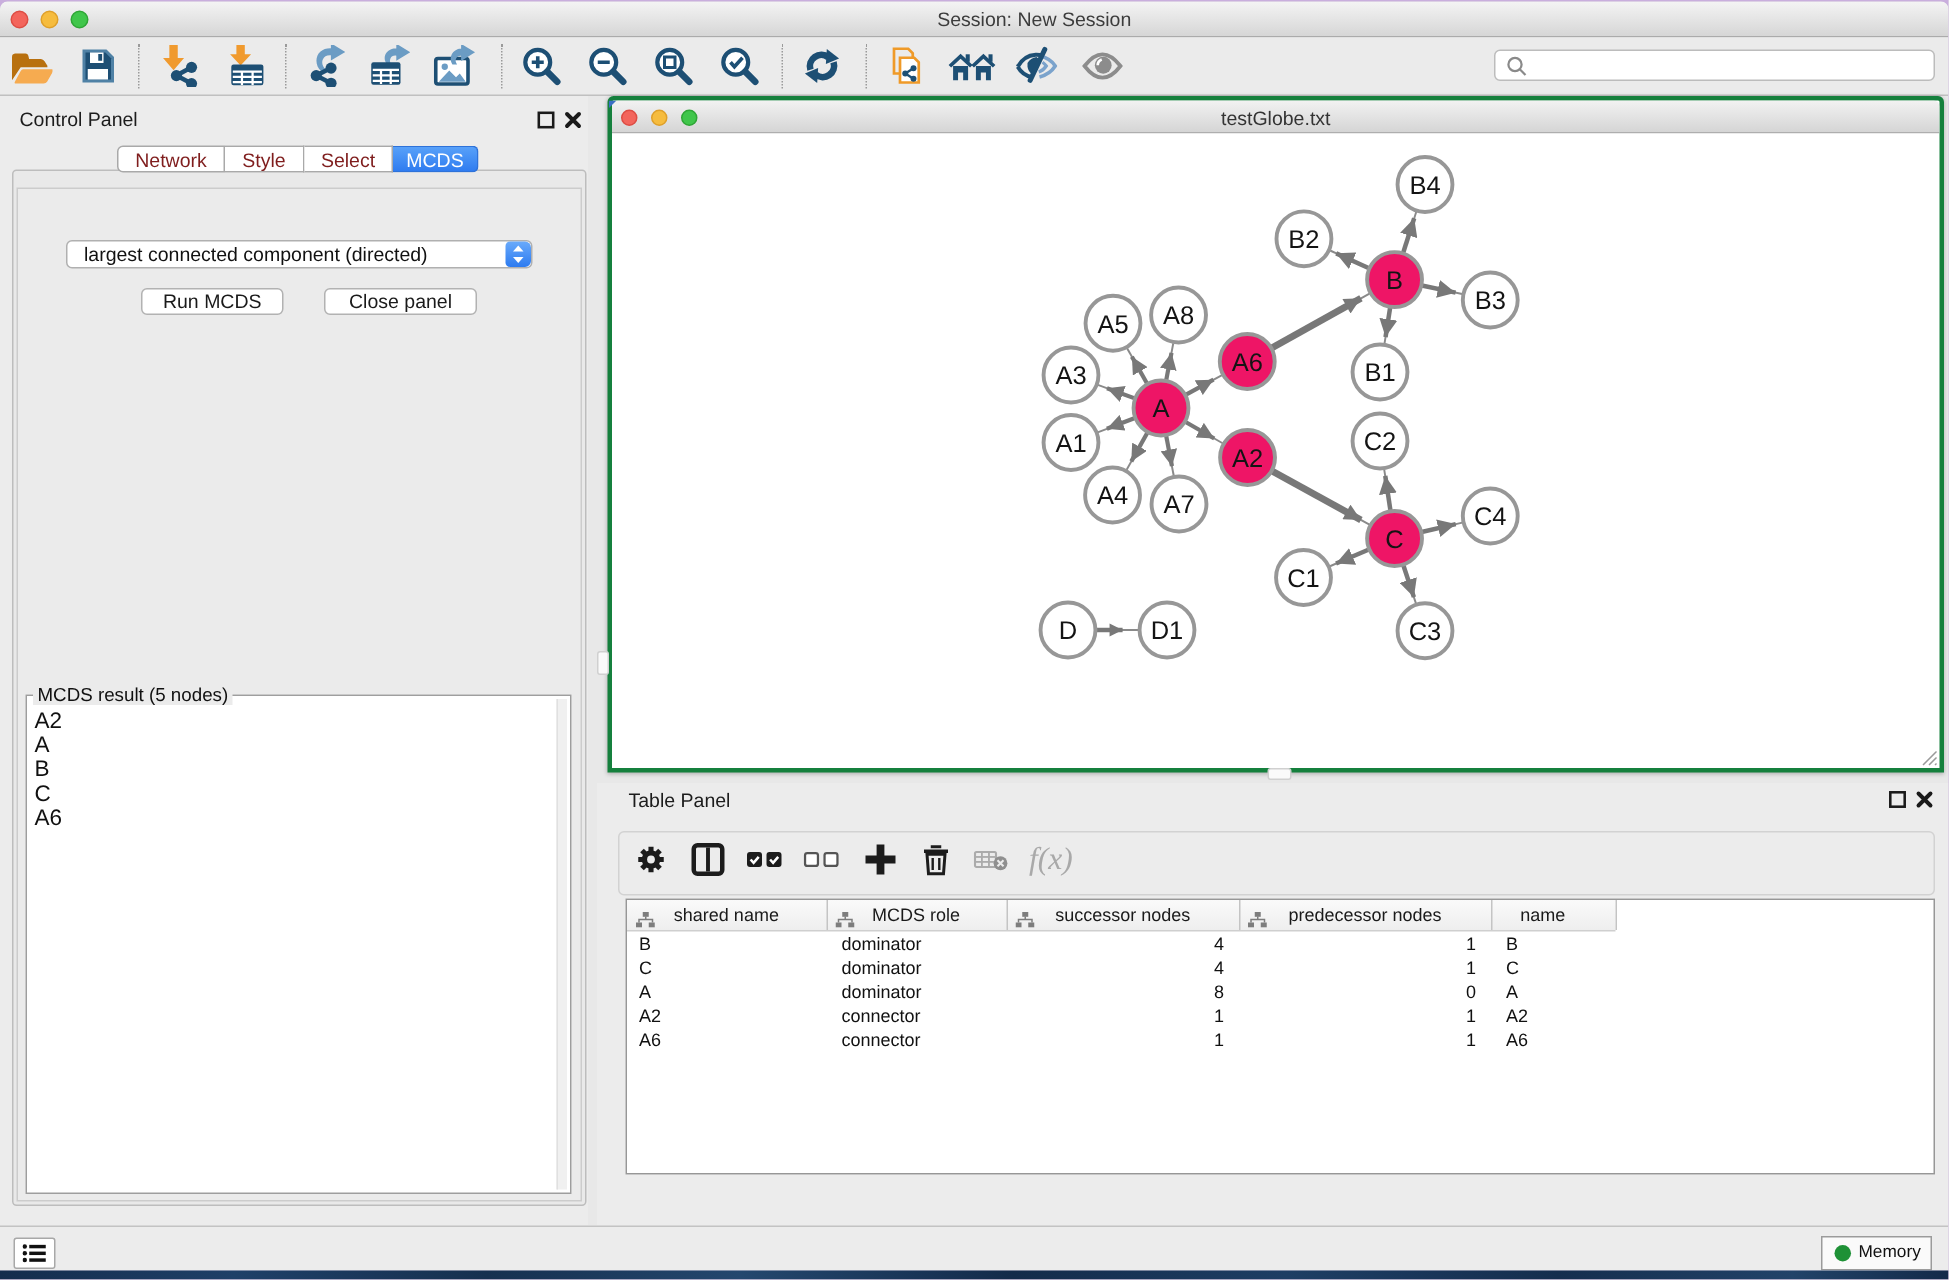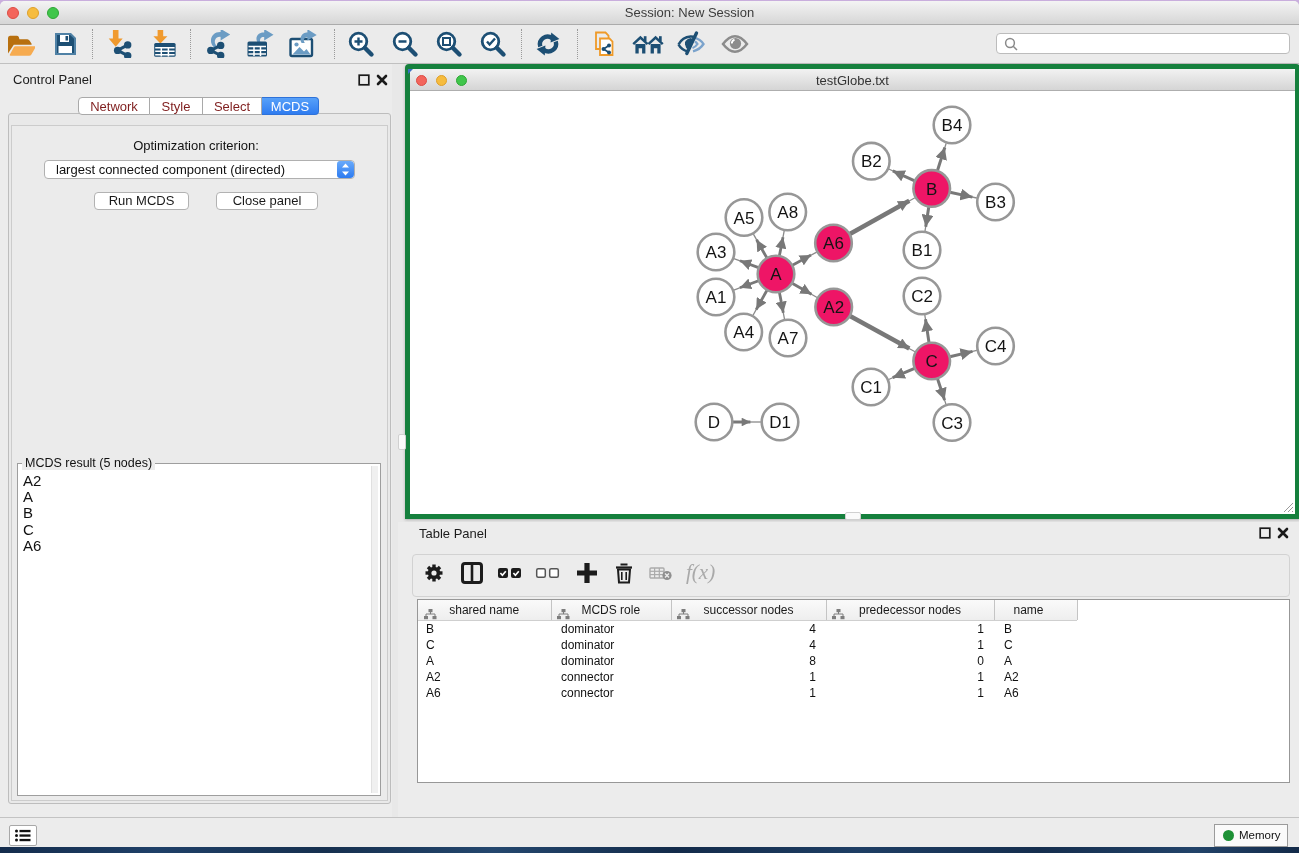--- a/index.html
+++ b/index.html
@@ -26,21 +26,21 @@
   .tabrow{position:absolute;height:20px;display:flex;}
   .tab{height:18px;line-height:19px;font-size:13px;color:#7f1d1d;background:#fff;
        border:1px solid #a9a9a9;border-left:none;padding:0;text-align:center;}
   .tab.first{border-left:1px solid #a9a9a9;border-radius:4px 0 0 4px;}
   .tab.last{border-radius:0 4px 4px 0;}
   .tab.sel{background:linear-gradient(#58a1f9,#2f7cf0);color:#fff;border-color:#2e72d9;}
   
   .mbtn{position:absolute;background:#fff;border:1px solid #b2b2b2;border-radius:4px;
         font-size:13px;color:#1a1a1a;text-align:center;}
   
-  .win{position:absolute;background:#fff;border:5px solid #15803d;border-radius:4px 4px 0 0;
+  .win{position:absolute;background:#fff;border:3px solid #15803d;border-radius:4px 4px 0 0;
        box-shadow:0 1px 3px rgba(0,0,0,0.25);}
   .wtitle{position:absolute;left:0;top:0;width:100%;height:21px;
        background:linear-gradient(#f2f2f2,#d5d5d5);border-bottom:1px solid #aeaeae;
        border-radius:4px 4px 0 0;}
   .wtl{position:absolute;top:6px;width:11px;height:11px;border-radius:50%;}
   .wtext{position:absolute;top:4px;left:0;width:100%;text-align:center;font-size:13px;color:#333;}
   
   #tpanel{position:absolute;left:398px;top:521px;width:901px;height:295px;background:#ececec;}
   .hicon{display:inline-block;}
   
@@ -199,21 +199,20 @@
          border:1px solid #bdbdbd;border-radius:3px;"></div>
     <div class="abs" style="left:11px;top:61px;width:375px;height:674px;background:#ebebeb;
          border:1px solid #cccccc;"></div>
 
     <div class="tabrow" style="left:78px;top:33px;height:18px;">
       <div class="tab first" style="width:70px;height:16px;line-height:17px;">Network</div>
       <div class="tab" style="width:52px;height:16px;line-height:17px;">Style</div>
       <div class="tab" style="width:58px;height:16px;line-height:17px;">Select</div>
       <div class="tab last sel" style="width:56px;height:16px;line-height:17px;">MCDS</div>
     </div>
-    <div class="abs" style="left:0;top:74px;width:392px;text-align:center;font-size:13px;color:#111;">Optimization criterion:</div>
 
     <div class="abs" style="left:44px;top:96px;width:309px;height:17px;background:#fff;
          border:1px solid #b0b0b0;border-radius:4px;">
       <div class="abs" style="left:11px;top:1px;font-size:13px;color:#111;">largest connected component (directed)</div>
       <div class="abs" style="right:0px;top:0px;width:17px;height:17px;border-radius:3px 4px 4px 3px;background:linear-gradient(#69aafb,#2d7bf0);">
 <svg class="abs" style="left:0;top:0;" width="17" height="17" viewBox="0 0 17 17">
             <path d="M8.5,2.6 L12,6.6 H5 Z" fill="#fff"></path>
             <path d="M8.5,14.4 L5,10.4 H12 Z" fill="#fff"></path>
           </svg>
         </div>

